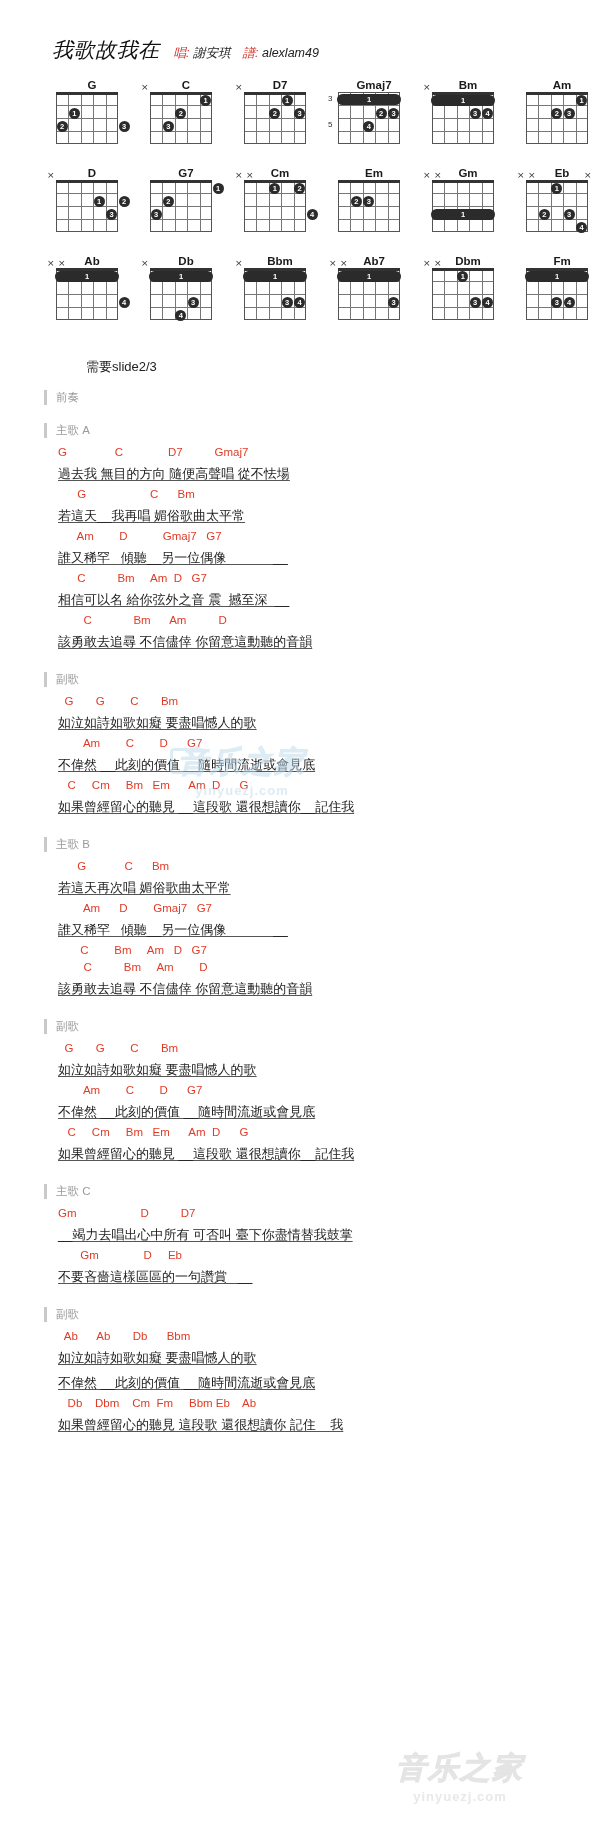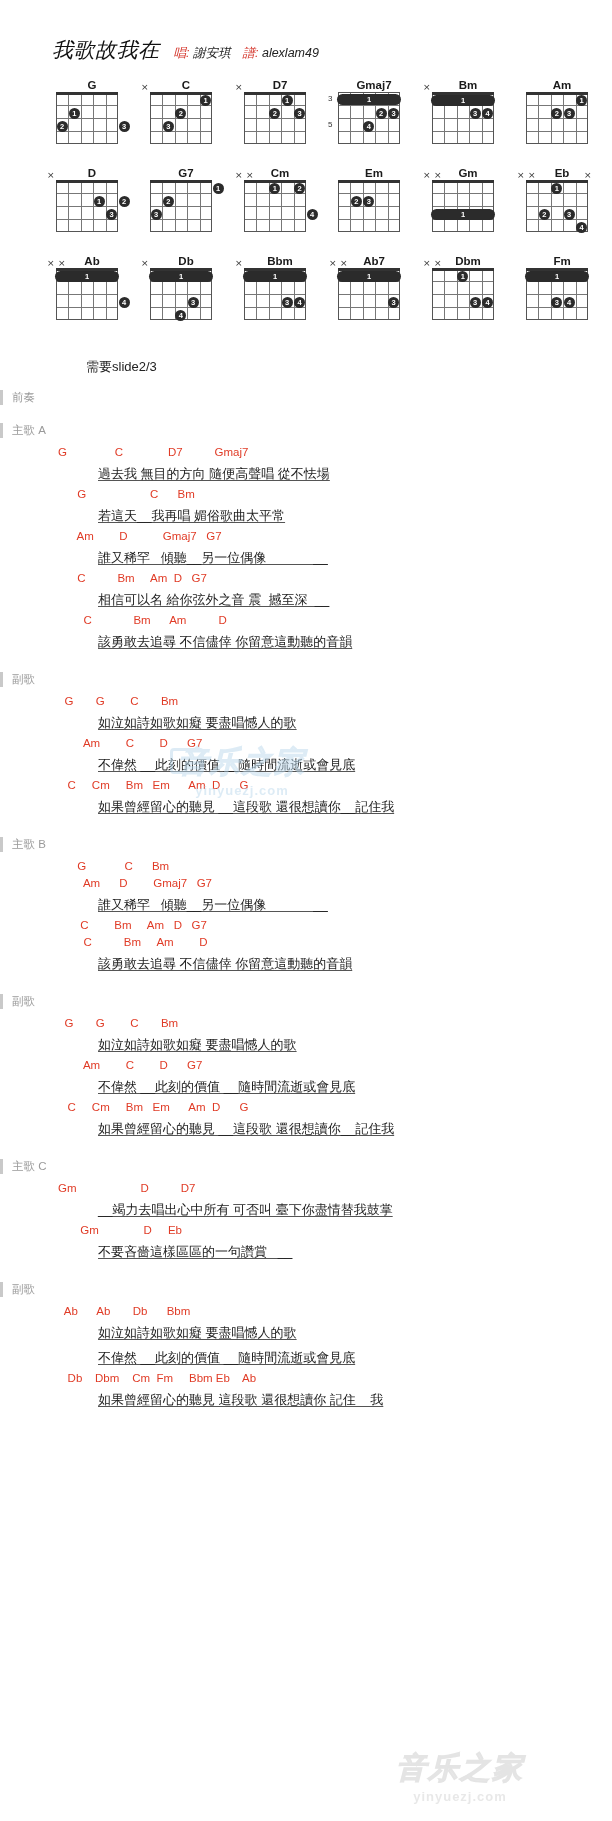--- a/index.html
+++ b/index.html
@@ -56,35 +56,35 @@
   }
 
   
   .note-line { padding: 16px 0 0 86px; font-size: 13px; color:#222; }
 
   
   .sections { padding: 14px 0 0 0; }
   .section { margin-bottom: 18px; }
   .section-tag {
     display:flex; align-items:center; gap:9px;
-    margin-bottom: 6px;
+    padding-left: 44px; margin-bottom: 6px;
   }
   .tag-bar { width:3px; height:15px; background:#c9c9c9; flex:0 0 3px; }
   .tag-label { font-size:11.5px; color:#9a9a9a; }
 
   .block { padding-left: 58px; }
   .chordline {
     font-size: 11.5px; color:#e03b26; font-family:"Liberation Sans", sans-serif;
     white-space: pre; height: 17px; line-height: 17px; letter-spacing:0;
   }
   .lyricline {
     font-size: 13px; color:#1d1d1d; white-space: pre;
     height: 25px; line-height: 25px;
     text-decoration: underline; text-decoration-color:#555;
-    text-underline-offset: 2px; text-decoration-thickness: 1px; margin-left: 40px;
+    text-underline-offset: 2px; text-decoration-thickness: 1px;
   }
 
   
   .wm { position:absolute; pointer-events:none; user-select:none; }
   .wm-mid { left:178px; top:742px; opacity:.5; }
   .wm-bot { left:396px; top:1748px; opacity:.55; }
   .wm-text {
     font-size: 30px; font-weight:bold; color:#d9d9d9;
     -webkit-text-stroke: 1px #cfcfcf; letter-spacing:2px;font-style:italic;
   }
@@ -361,20 +361,21 @@
         <div class="lyricline">如果曾經留心的聽見 __這段歌 還很想讀你__記住我</div>
       </div>
     </div>
     <div class="section">
       <div class="section-tag">
         <div class="tag-bar"></div>
         <div class="tag-label">主歌 B</div>
       </div>
       <div class="block">
         <div class="chordline">      G            C      Bm</div>
+        <div class="lyricline">若這天再次唱 媚俗歌曲太平常</div>
         <div class="chordline">        Am      D        Gmaj7   G7</div>
         <div class="lyricline">誰又稀罕   傾聽__另一位偶像             __</div>
         <div class="chordline">       C        Bm     Am   D   G7</div>
         <div class="chordline">        C          Bm     Am        D</div>
         <div class="lyricline">該勇敢去追尋 不信儘倖 你留意這動聽的音韻</div>
       </div>
     </div>
     <div class="section">
       <div class="section-tag">
         <div class="tag-bar"></div>

